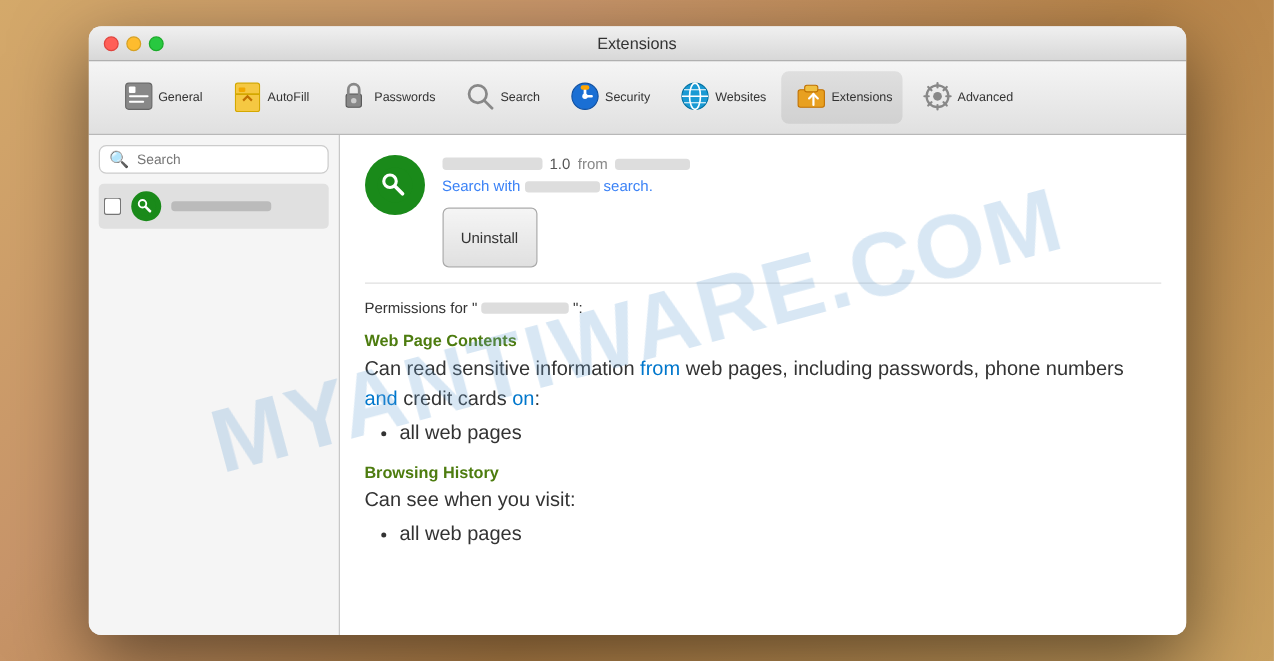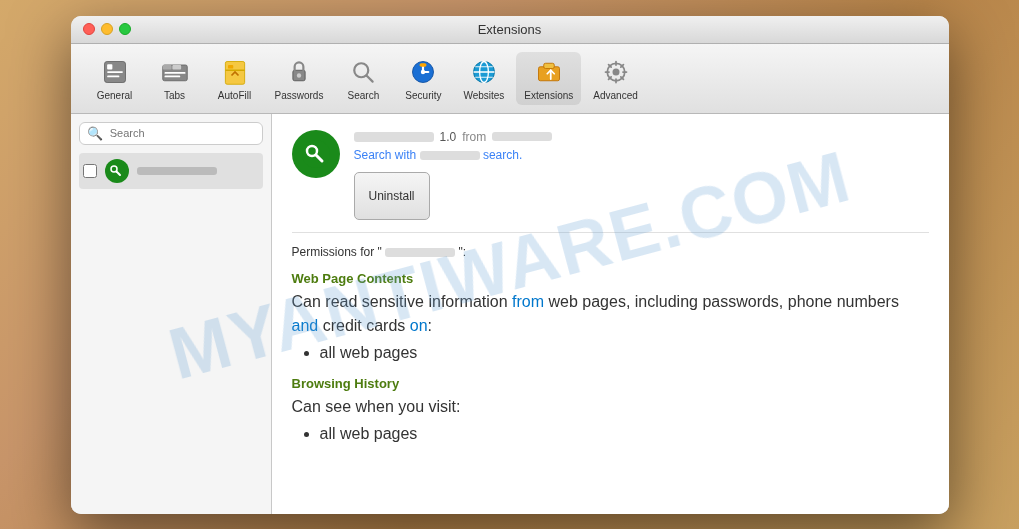--- a/index.html
+++ b/index.html
@@ -67,21 +67,21 @@
       background: linear-gradient(to bottom, #f5f5f5, #e0e0e0);
       border-bottom: 1px solid #b8b8b8;
       display: flex;
       align-items: center;
       padding: 8px 16px;
       gap: 4px;
     }
 
     .toolbar-item {
       display: flex;
-      flex-direction: column;
+      flex-direction: row;
       align-items: center;
       padding: 4px 8px;
       border-radius: 6px;
       cursor: pointer;
       min-width: 56px;
     }
 
     .toolbar-item.active {
       background: rgba(0,0,0,0.08);
     }
@@ -371,32 +371,20 @@
         <svg class="icon-svg" viewBox="0 0 32 32" fill="none">
           <rect x="4" y="4" width="24" height="24" rx="3" fill="#888" stroke="#666" stroke-width="1"></rect>
           <rect x="7" y="7" width="6" height="6" rx="1" fill="white"></rect>
           <rect x="7" y="15" width="18" height="2" rx="1" fill="white"></rect>
           <rect x="7" y="20" width="14" height="2" rx="1" fill="white"></rect>
         </svg>
       </div>
       <span class="toolbar-label">General</span>
     </div>
 
-    <div class="toolbar-item">
-      <div class="toolbar-icon">
-        <svg class="icon-svg" viewBox="0 0 32 32" fill="none">
-          <rect x="2" y="8" width="28" height="18" rx="2" fill="#888" stroke="#666" stroke-width="1"></rect>
-          <rect x="2" y="8" width="10" height="5" rx="1" fill="#aaa"></rect>
-          <rect x="13" y="8" width="10" height="5" rx="1" fill="#ccc"></rect>
-          <rect x="4" y="16" width="24" height="2" rx="1" fill="white"></rect>
-          <rect x="4" y="20" width="18" height="2" rx="1" fill="white"></rect>
-        </svg>
-      </div>
-      <span class="toolbar-label">Tabs</span>
-    </div>
 
     <div class="toolbar-item">
       <div class="toolbar-icon">
         <svg class="icon-svg" viewBox="0 0 32 32" fill="none">
           <rect x="5" y="4" width="22" height="26" rx="2" fill="#f5c842" stroke="#d4a800" stroke-width="1"></rect>
           <line x1="5" y1="14" x2="27" y2="14" stroke="#d4a800" stroke-width="1.5"></line>
           <rect x="8" y="8" width="6" height="4" rx="1" fill="#f0a800"></rect>
           <path d="M12 20 L16 16 L20 20" stroke="#c07000" stroke-width="2" fill="none"></path>
         </svg>
       </div>

